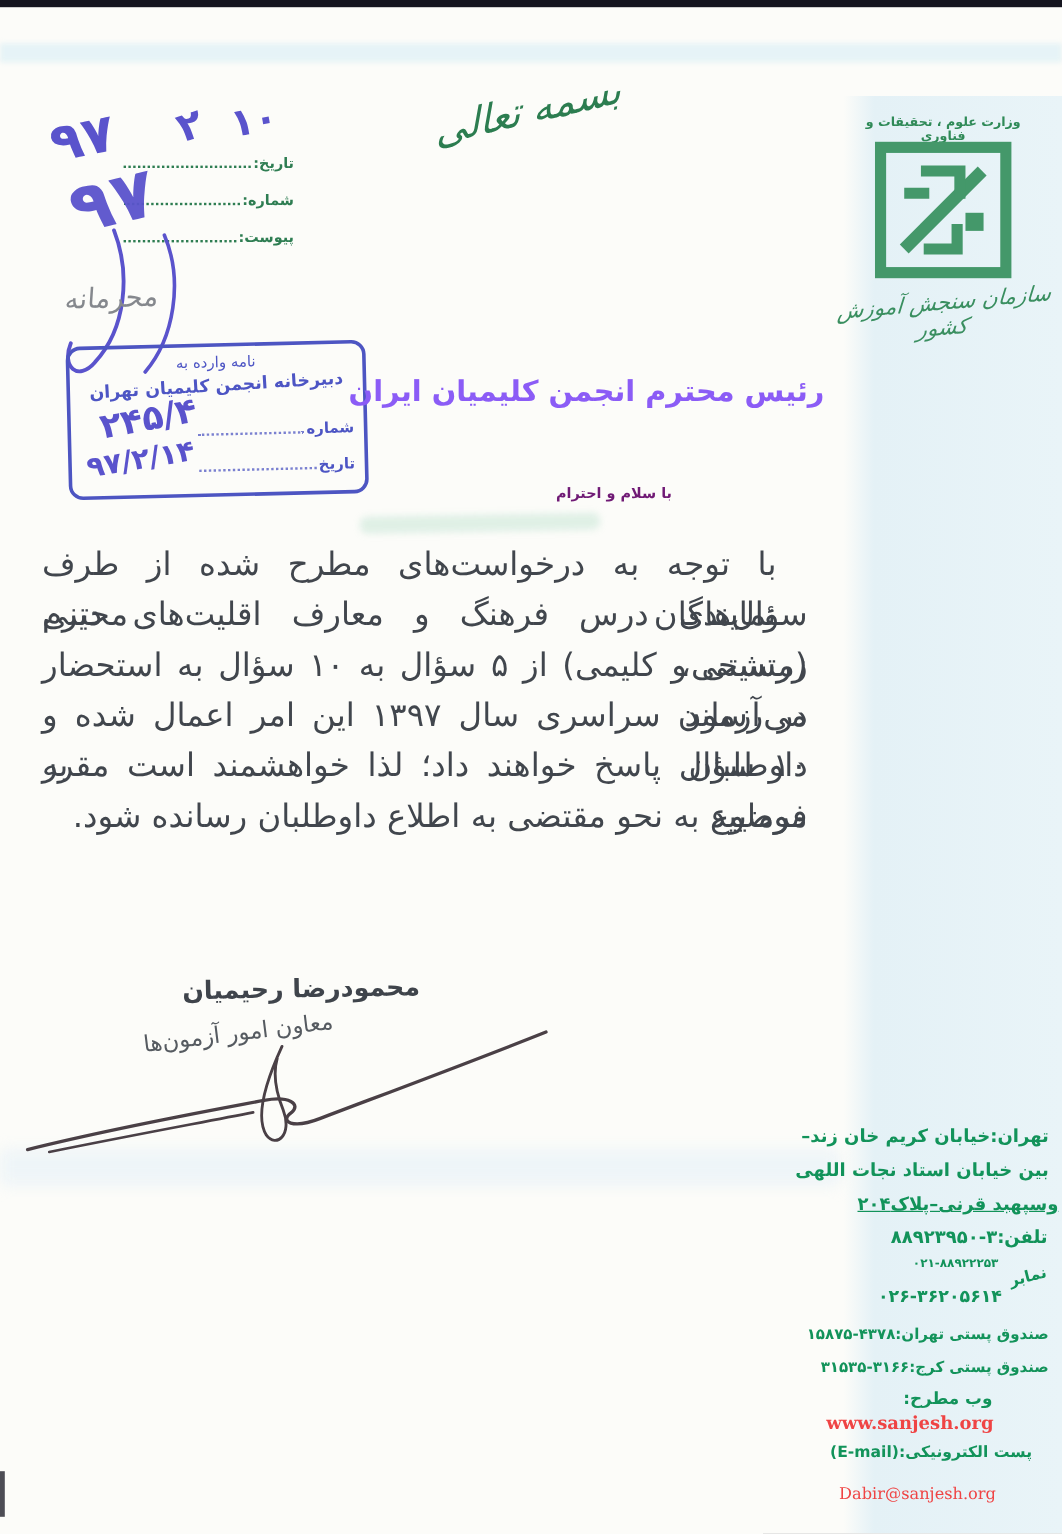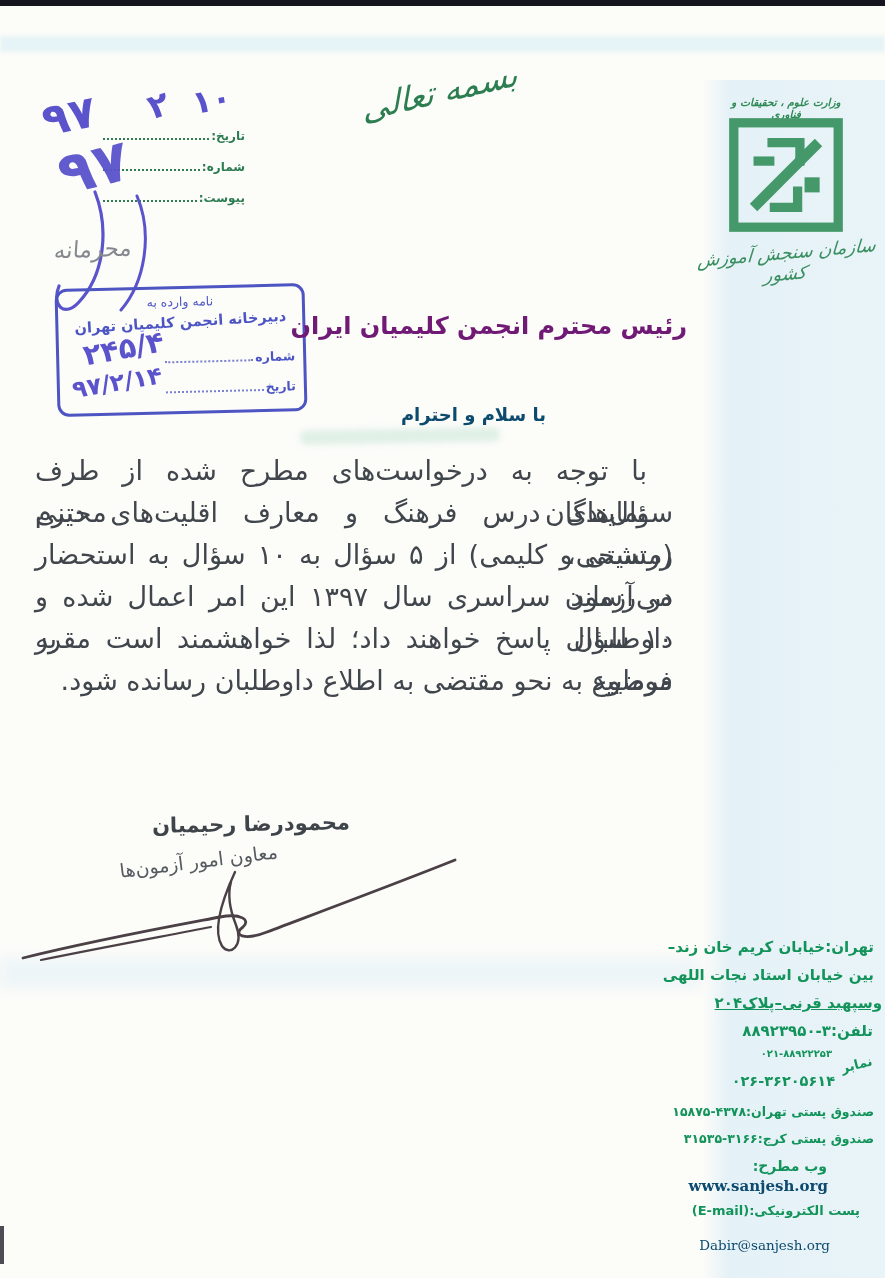--- a/index.html
+++ b/index.html
@@ -28,21 +28,21 @@
   .lh-label{color:#2e7d52;font-size:12px;font-weight:bold;white-space:nowrap;margin-top:44px;}
   .lh-dots{flex:1;border-bottom:2px dotted #2e7d52;margin:0 2px 3px 0;height:1px;}
 
   .hand{color:#5a53cc;font-weight:bold;line-height:1;}
   .hw-year{left:42px;top:94px;font-size:44px;transform:rotate(-12deg);}
   .hw-month{left:148px;top:88px;font-size:34px;transform:rotate(-18deg);}
   .hw-day{left:192px;top:84px;font-size:32px;transform:rotate(-10deg);}
   .hw-num{left:58px;top:138px;font-size:58px;transform:rotate(-14deg);opacity:.95;}
 
   .ministry{left:716px;top:96px;width:140px;text-align:center;color:#2f8a57;
-    font-size:10.5px;font-weight:bold;font-style:italic;}
+    font-size:10.5px;font-weight:bold;}
   .logo-box{left:728px;top:116px;width:116px;height:118px;}
   .org-callig{left:690px;top:242px;width:192px;text-align:center;color:#3a8f60;
     font-size:18px;transform:rotate(-5deg) skewX(-9deg);font-style:italic;}
 
   .confidential{left:54px;top:236px;color:#85888d;font-size:23px;
     transform:rotate(-2deg) skewX(-6deg);letter-spacing:1px;}
 
   
   .stamp{left:56px;top:286px;width:244px;height:122px;border:3px solid #4d55c2;
     border-radius:12px;transform:rotate(-1.4deg);color:#4d55c4;}
@@ -53,36 +53,36 @@
   .stamp-row .lh-dots{border-bottom:2px dotted #7a80d0;}
   .stamp-lbl{font-size:12.5px;font-weight:bold;white-space:nowrap;}
   .st-num-row{top:62px;}
   .st-date-row{top:92px;}
   .st-hw-num{position:absolute;left:24px;top:44px;font-size:29px;letter-spacing:7px;
     transform:rotate(-9deg);direction:ltr;}
   .st-hw-date{position:absolute;left:12px;top:80px;font-size:24px;letter-spacing:3px;
     transform:rotate(-8deg);direction:ltr;}
 
   
-  .recipient{right:198px;top:312px;color:#701a75;font-size:24px;font-weight:bold;white-space:nowrap;}
-  .salutation{right:339px;top:404px;color:#0c4a6e;font-size:18px;font-weight:bold;white-space:nowrap;}
+  .recipient{right:198px;top:312px;color:#8b5cf6;font-size:24px;font-weight:bold;white-space:nowrap;}
+  .salutation{right:325px;top:404px;color:#701a75;font-size:12px;font-weight:bold;white-space:nowrap;}
   .body-text{right:212px;top:450px;width:638px;color:#41464d;font-size:27px;line-height:42px;}
   .bline{text-align:justify;text-align-last:justify;height:42px;}
   .bline.indent{padding-right:26px;}
   .bline.last{text-align-last:right;}
 
   .signer-name{right:535px;top:812px;color:#3f444b;font-size:21px;font-weight:bold;
     white-space:nowrap;transform:rotate(-1deg);}
   .signer-title{right:607px;top:850px;color:#565b61;font-size:19px;white-space:nowrap;
     transform:rotate(-7deg);}
   .sig-svg{left:15px;top:838px;}
 
   
   .f{color:#12935a;font-weight:bold;white-space:nowrap;}
-  .f-lat{font-family:"DejaVu Serif",serif;color:#0c4a6e;white-space:nowrap;}
+  .f-lat{font-family:"DejaVu Serif",serif;color:#ef4444;white-space:nowrap;}
   .f1{right:11px;top:938px;font-size:15px;}
   .f2{right:11px;top:966px;font-size:15px;}
   .f3{right:3px;top:994px;font-size:15px;text-decoration:underline;}
   .f-tel{right:12px;top:1022px;font-size:15px;}
   .f-ph2{right:53px;top:1048px;font-size:10px;}
   .f-fax-lbl{right:13px;top:1057px;font-size:13px;transform:rotate(-14deg);}
   .f-faxn{right:50px;top:1073px;font-size:14.5px;}
   .f-pb1{right:11px;top:1104px;font-size:12.5px;}
   .f-pb2{right:11px;top:1131px;font-size:12.5px;}
   .f-weblbl{right:58px;top:1158px;font-size:14px;}

